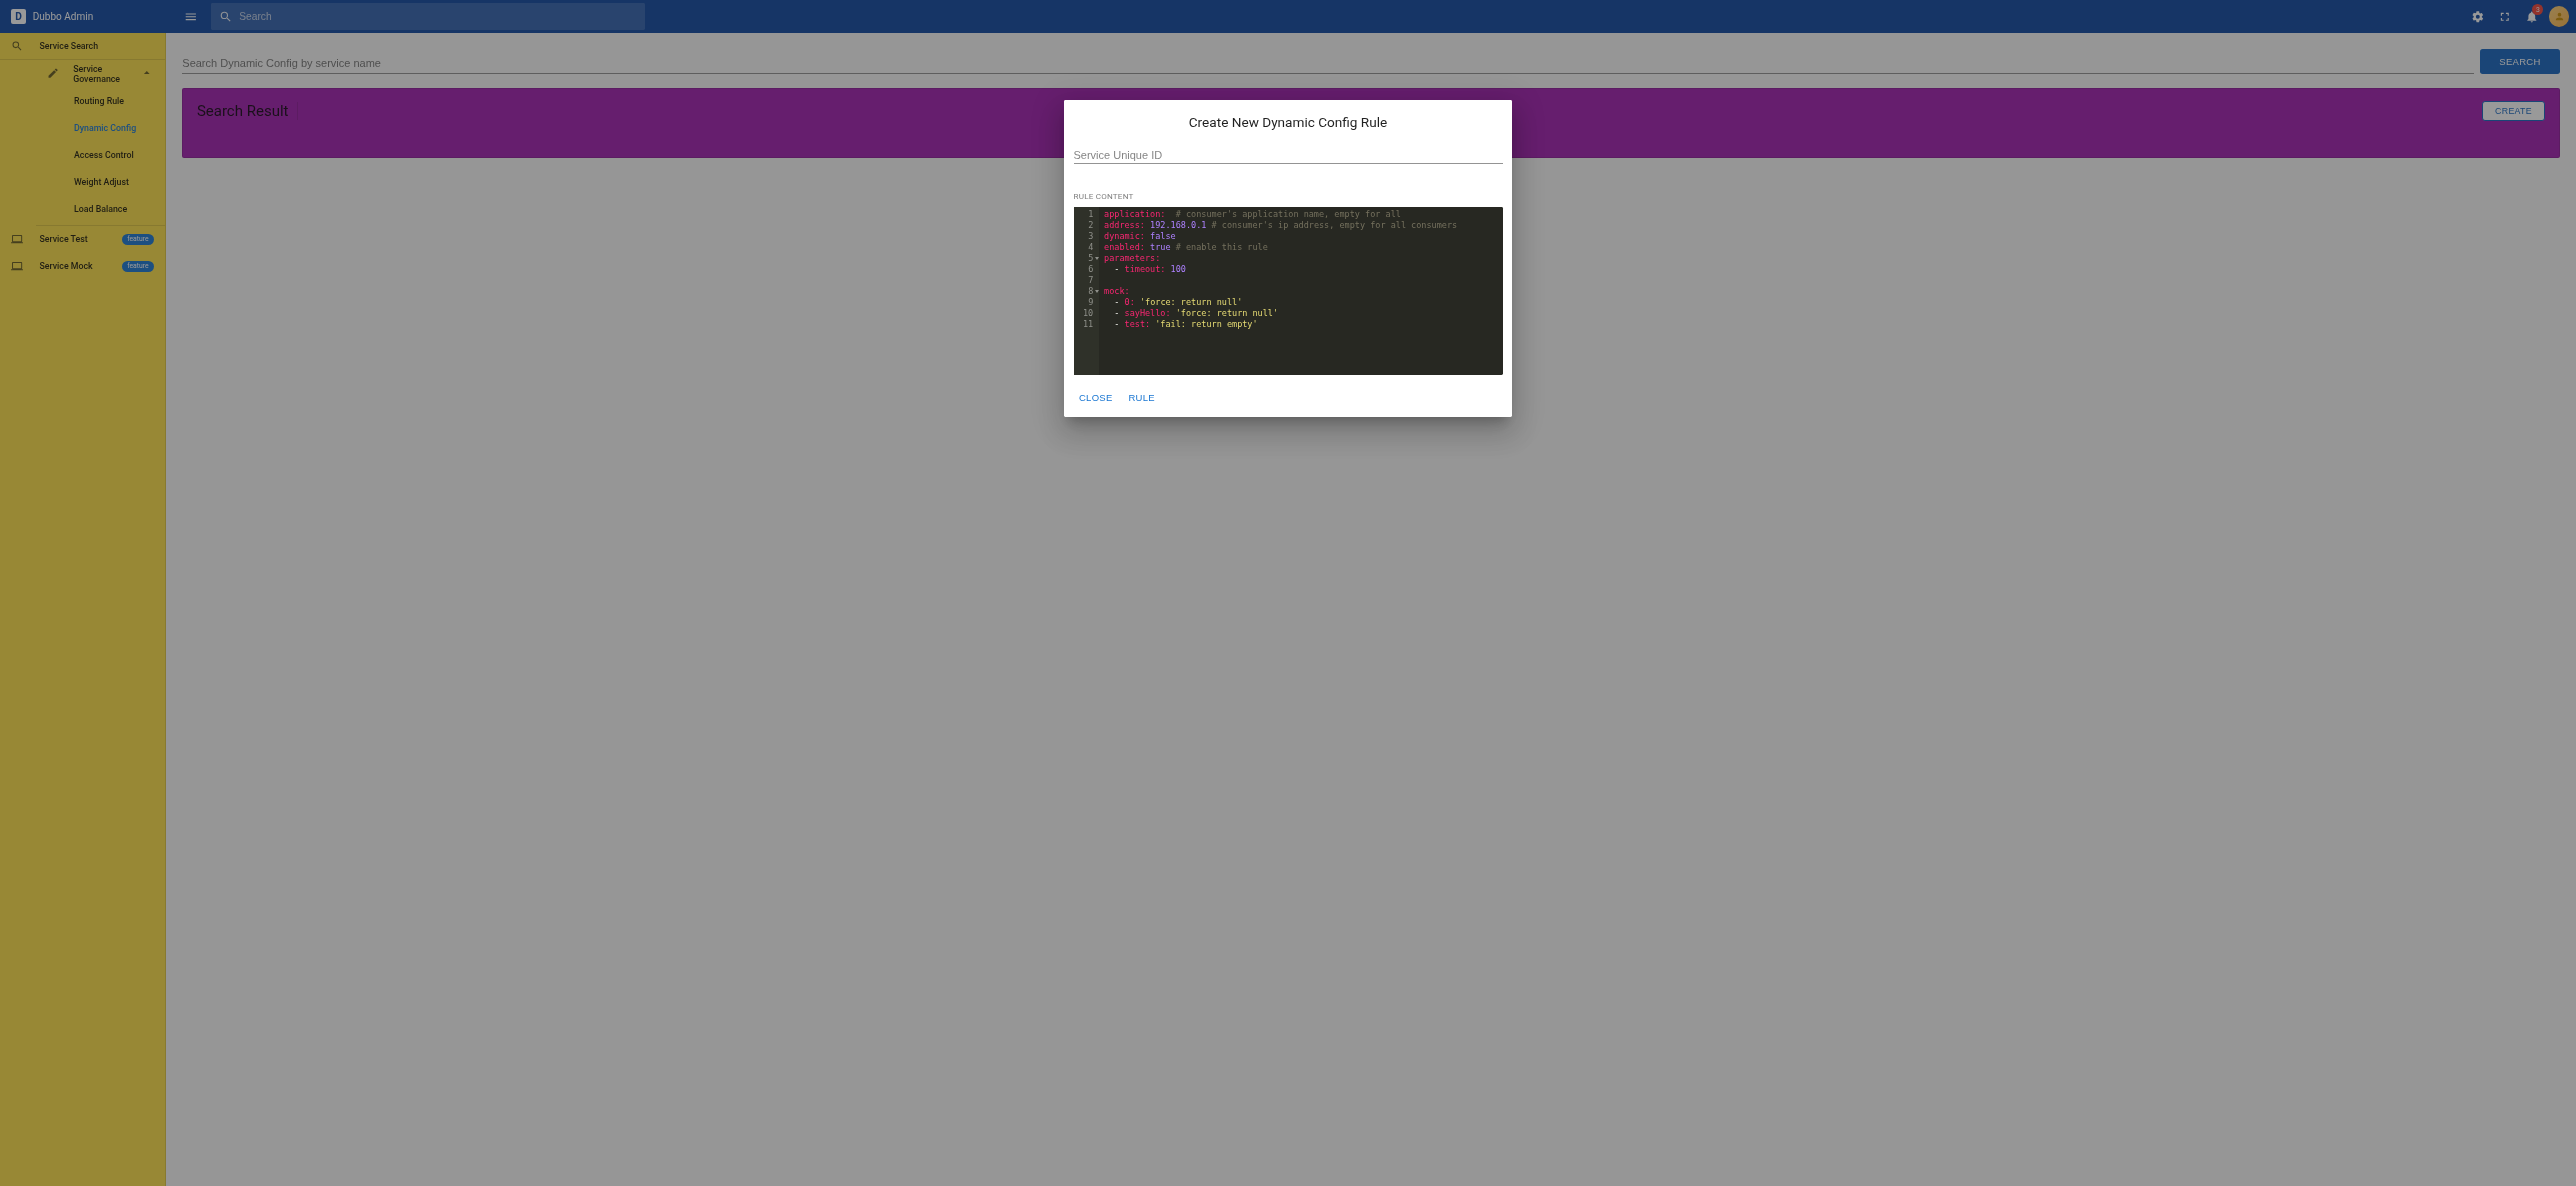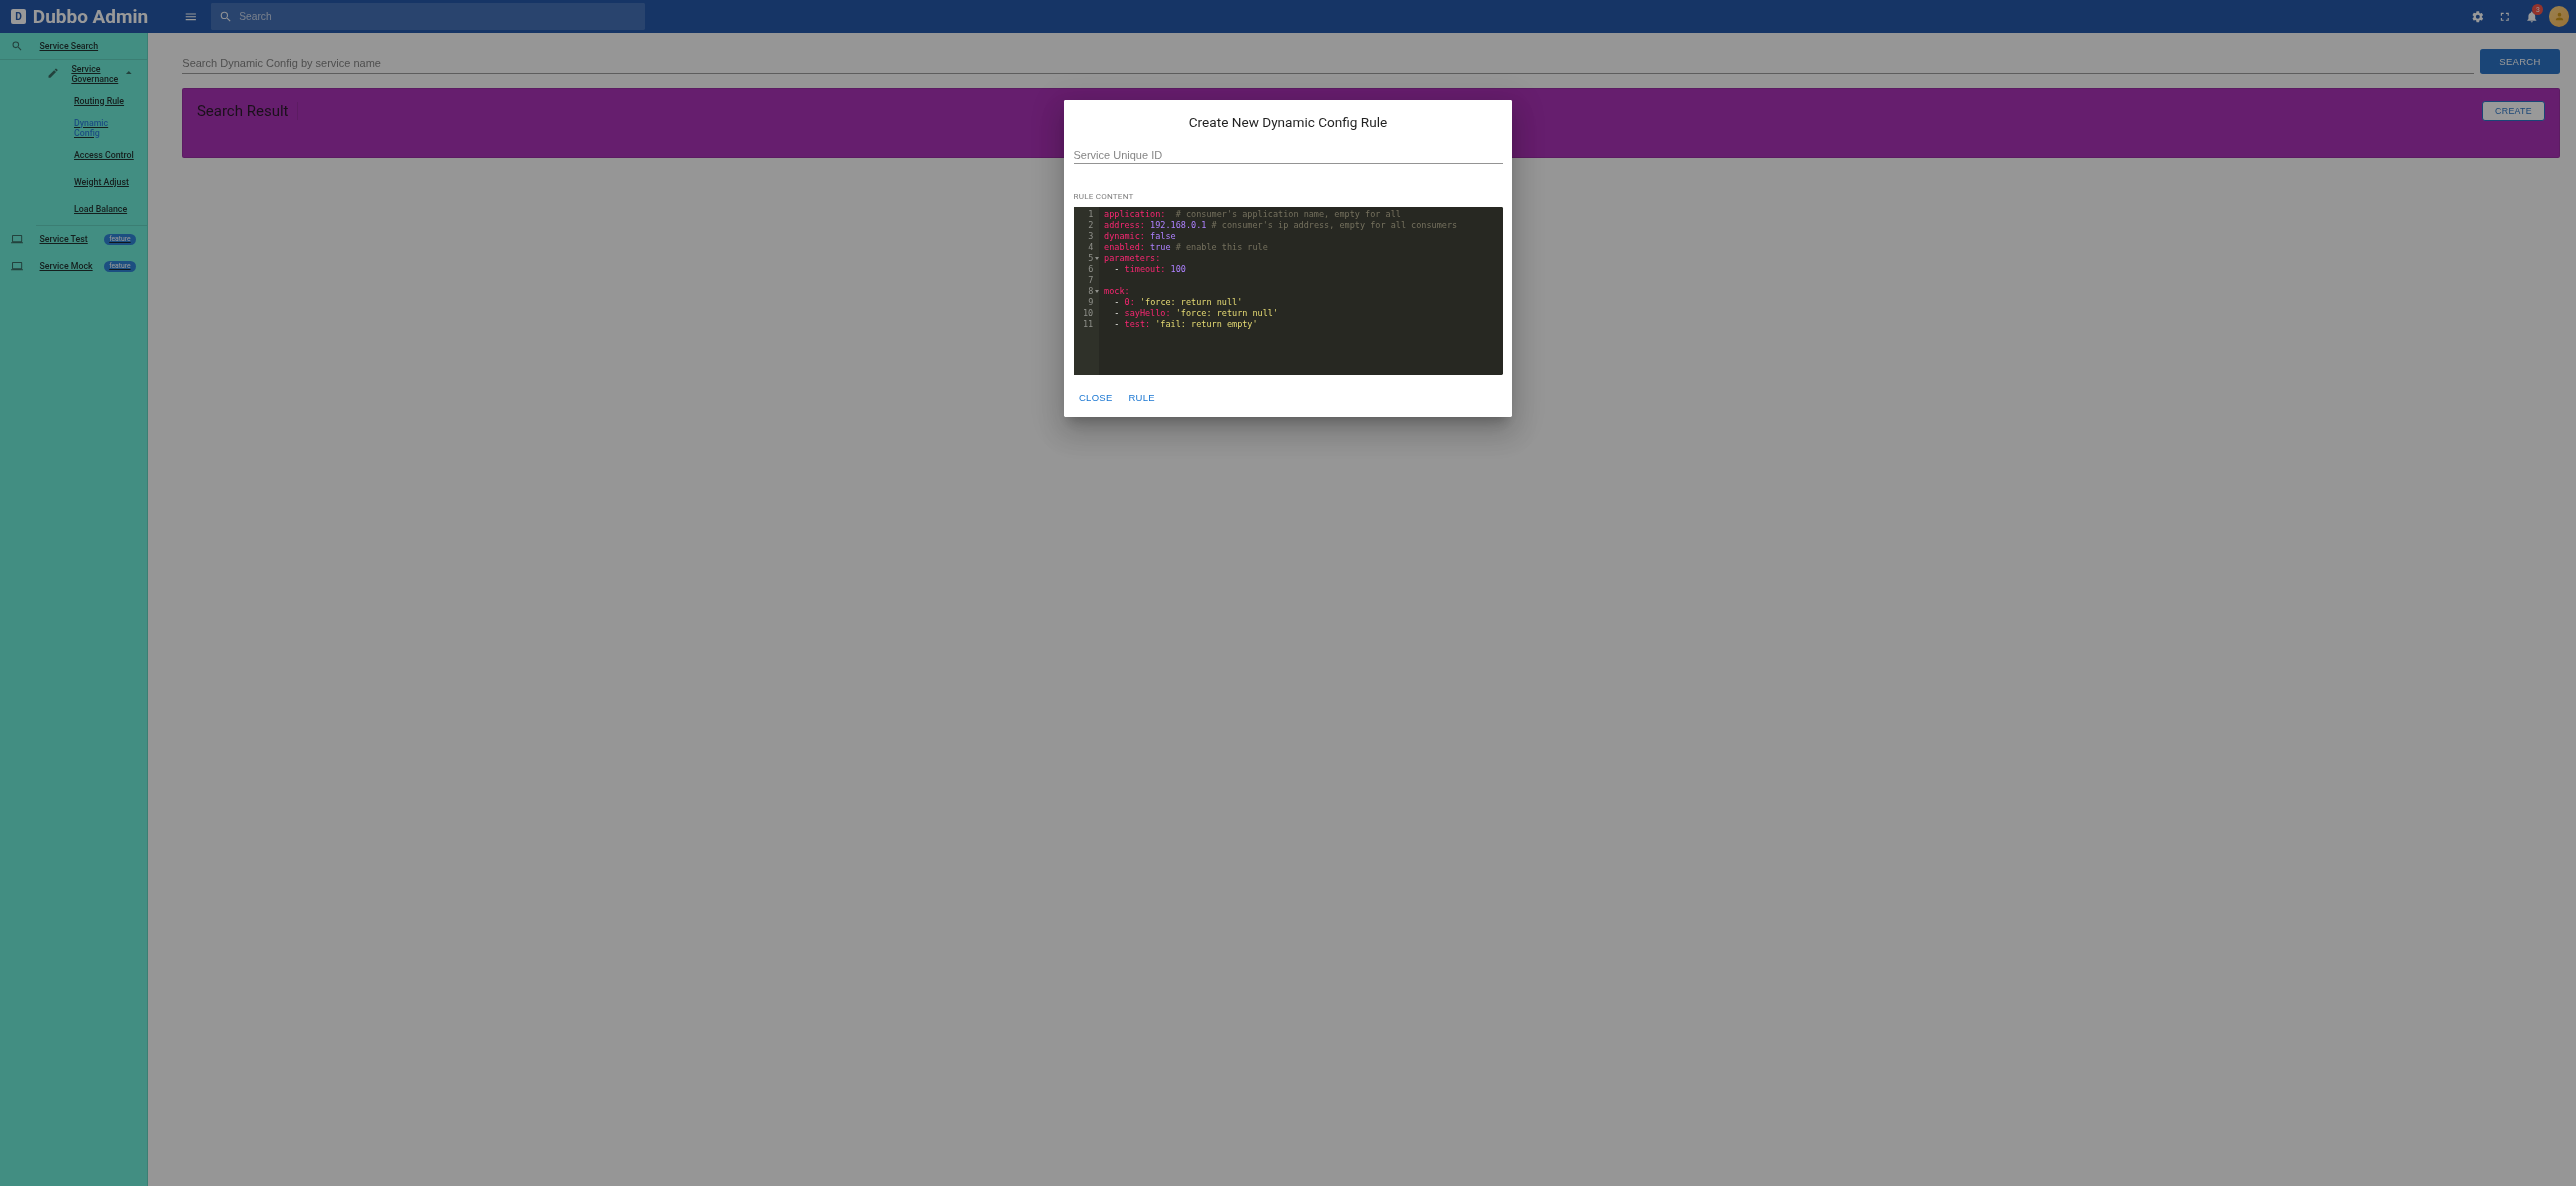--- a/index.html
+++ b/index.html
@@ -26,21 +26,21 @@
     display: flex; align-items: center;
     padding-left: 11px;
   }
   .brand-logo {
     width: 15px; height: 15px;
     background: #fff; border-radius: 2px;
     display: flex; align-items: center; justify-content: center;
     margin-right: 6.8px;
     color: #0D47A1; font-weight: 700; font-size: 10.2px;
   }
-  .brand-title { font-size: 19px; font-weight: 700; }
+  .brand-title { font-size: 10px; font-weight: 400; }
   .hamburger {
     width: 27px; height: 27px; display:flex; align-items:center; justify-content:center;
     border-radius: 50%; cursor: pointer; margin: 0 6.8px 0 11px;
   }
   .hamburger svg { fill: #fff; }
   .searchbox {
     flex: 0 0 434px;
     height: 27px;
     background: rgba(255,255,255,0.15);
     border-radius: 1.4px;
@@ -69,25 +69,24 @@
   .avatar {
     width: 20.3px; height: 20.3px; border-radius: 50%;
     background: linear-gradient(135deg,#ffd27a,#ffb64a);
     display:flex; align-items:center; justify-content:center;
     color:#b88300; font-weight:500; margin-left:4.1px; cursor:pointer;
   }
 
   
   .sidebar {
     position: fixed; top: 33px; left: 0; bottom: 0;
-    width: 148px; background: #5eead4;
+    width: 166px; background: #fde047;
     border-right: 0.7px solid rgba(0,0,0,0.12);
     z-index: 40;
     overflow-y: auto;
-    text-decoration: underline;
   }
   .nav-item {
     display: flex; align-items: center;
     height: 27px; padding: 0 11px;
     cursor: pointer; font-size: 8.8px; font-weight: 500;
     color: rgba(0,0,0,0.87);
   }
   .nav-item.top { border-bottom: 0.7px solid rgba(0,0,0,0.12); }
   .nav-item .nav-icon { width: 16.3px; margin-right: 12.2px; display:flex; align-items:center; }
   .nav-item .nav-icon svg { fill: rgba(0,0,0,0.6); width:12.2px; height:12.2px; }

